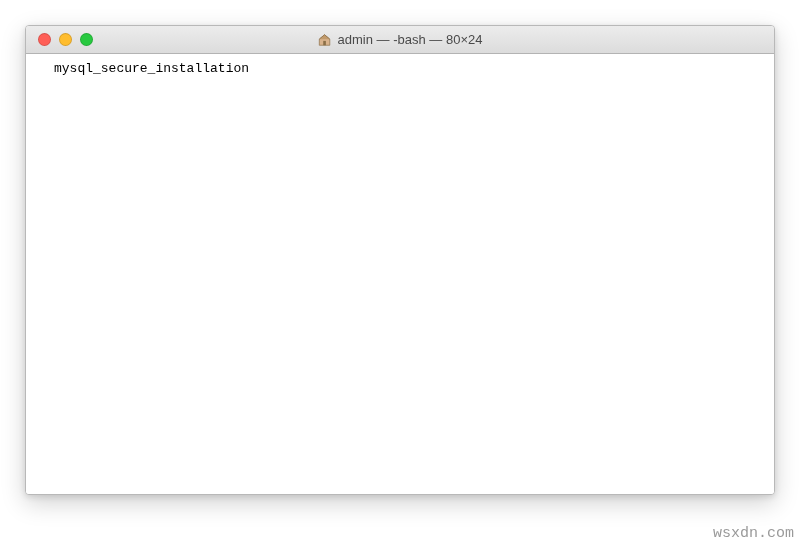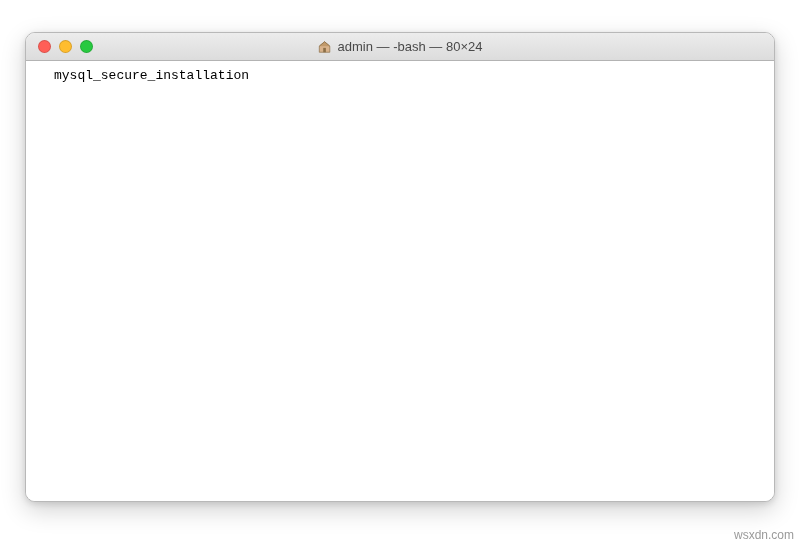--- a/index.html
+++ b/index.html
@@ -15,26 +15,25 @@
       position: relative;
     }
     .terminal-window {
       position: absolute;
       left: 25px;
       top: 25px;
       width: 750px;
       height: 470px;
       background: #ffffff;
       border: 1px solid #b8b8b8;
-      border-radius: 10px;
+      border-radius: 4px;
       box-shadow: 0 8px 24px rgba(0,0,0,0.18), 0 2px 6px rgba(0,0,0,0.12);
       overflow: hidden;
       display: flex;
       flex-direction: column;
-      margin-top: 7px;
     }
     .title-bar {
       height: 28px;
       background: linear-gradient(to bottom, #ececec 0%, #dcdcdc 100%);
       border-bottom: 1px solid #b3b3b3;
       display: flex;
       align-items: center;
       position: relative;
     }
     .traffic-lights {
@@ -81,23 +80,23 @@
       font-family: "Menlo", "Monaco", "Courier New", monospace;
       font-size: 13px;
       color: #000000;
       line-height: 1.4;
       overflow: hidden;
     }
     .watermark {
       position: absolute;
       right: 6px;
       bottom: 6px;
-      font-size: 12px;
+      font-size: 15px;
       color: #9a9a9a;
-      font-family: Liberation Sans, sans-serif;
+      font-family: Liberation Mono, monospace;
       margin-top: 48px;
     }
   </style>
 </head>
 <body>
 
 <div class="terminal-window">
   <div class="title-bar">
     <div class="traffic-lights">
       <div class="light close"></div>

